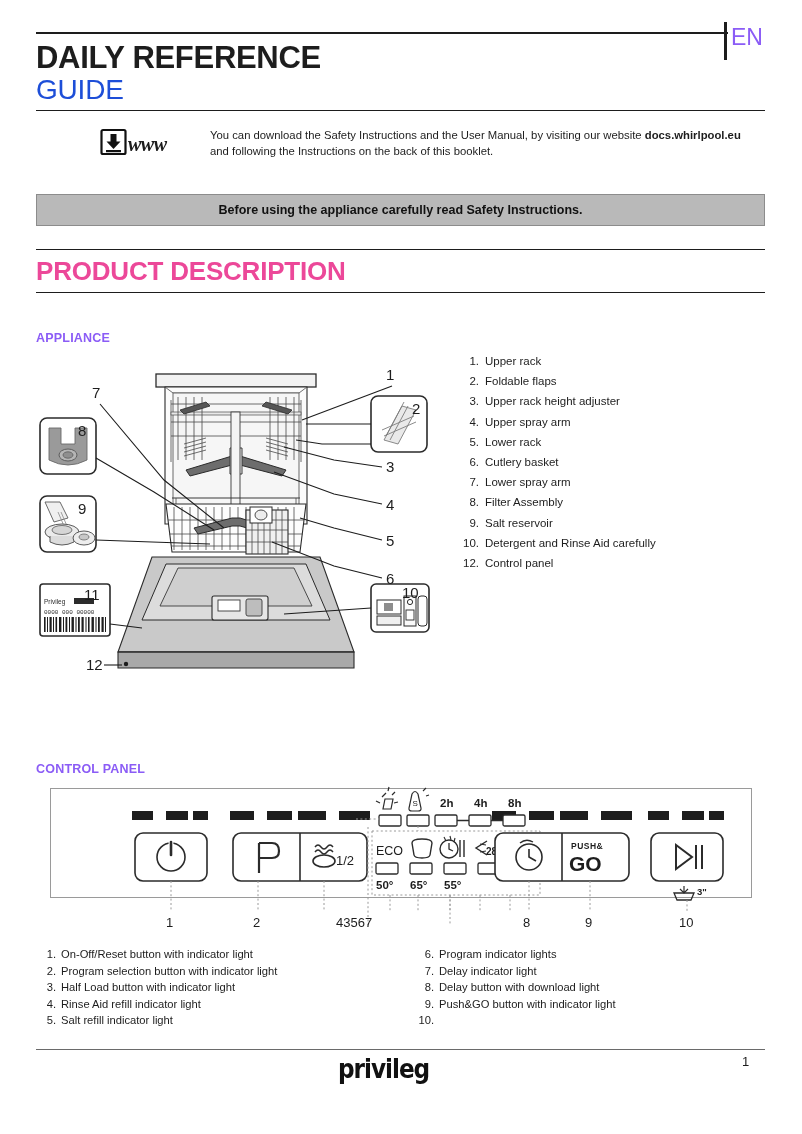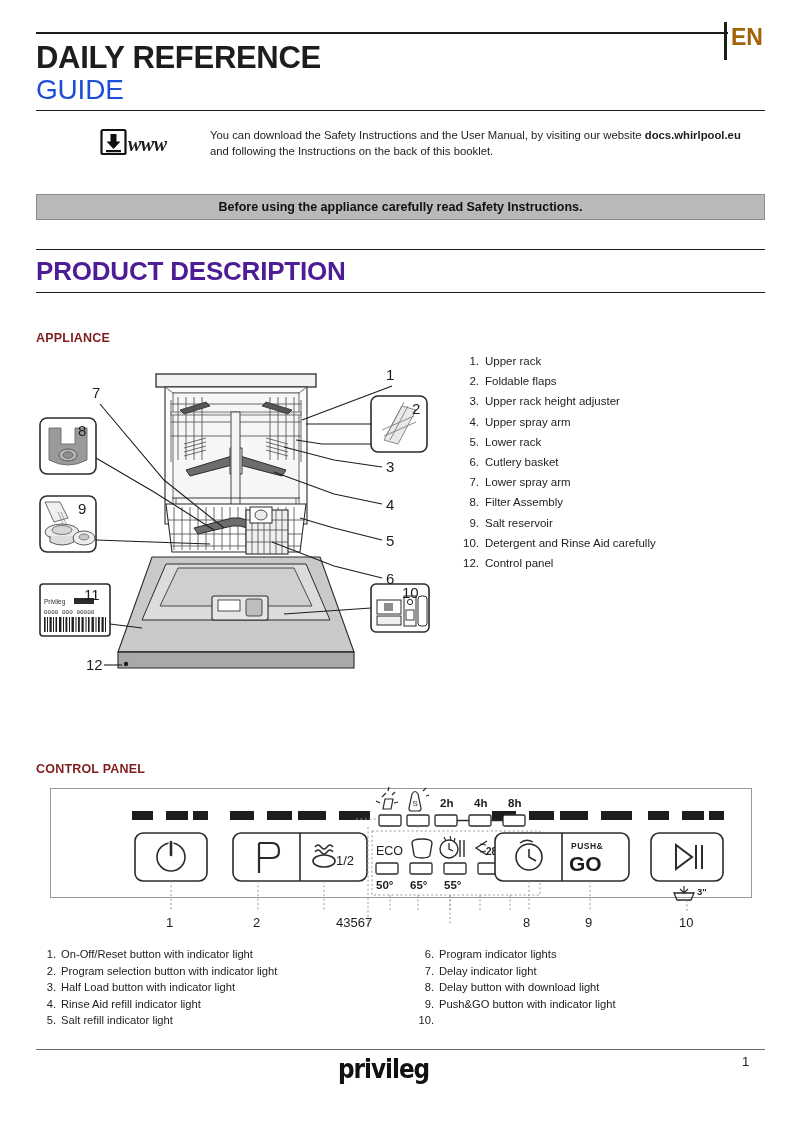--- a/index.html
+++ b/index.html
@@ -33,24 +33,24 @@
   .hdr-lang-divider {
     position: absolute;
     left: 724px; top: 22px;
     width: 3px; height: 38px;
     background: #1d1d1d;
   }
   .hdr-lang {
     position: absolute;
     left: 731px; top: 26px;
     font-size: 23px;
-    font-weight: bold;
+    font-weight: normal;
     letter-spacing: 0px;
     line-height: 1;
-    color: #a16207;
+    color: #8b5cf6;
   }
   .title-main {
     position: absolute;
     left: 36px; top: 42px;
     font-size: 31px;
     font-weight: bold;
     letter-spacing: -0.3px;
     line-height: 1.05;
     color: #1d1d1d;
   }
@@ -94,21 +94,21 @@
     line-height: 1.45;
     color: #1d1d1d;
     margin-left: 40px;
   }
   .dl-text b { font-weight: bold; }
 
   
   .banner {
     position: absolute;
     left: 36px; top: 194px;
-    width: 729px; height: 26px;
+    width: 729px; height: 32px;
     background: #b9b9b9;
     border: 1px solid #8c8c8c;
     box-sizing: border-box;
     display: flex;
     align-items: center;
     justify-content: center;
   }
   .banner span {
     font-size: 12.5px;
     font-weight: bold;
@@ -121,34 +121,34 @@
     left: 36px; top: 249px;
     width: 729px; height: 1px;
     background: #1d1d1d;
   }
   .pd-title {
     position: absolute;
     left: 36px; top: 256px;
     font-size: 26px;
     font-weight: bold;
     letter-spacing: -0.2px;
-    color: #4c1d95;
+    color: #ec4899;
   }
   .pd-rule-bottom {
     position: absolute;
     left: 36px; top: 292px;
     width: 729px; height: 1px;
     background: #1d1d1d;
   }
 
   .sec-head {
     position: absolute;
     font-size: 12.5px;
     font-weight: bold;
-    color: #7f1d1d;
+    color: #8b5cf6;
     letter-spacing: 0.2px;
   }
   #appliance-heading { left: 36px; top: 331px; }
   #control-panel-heading { left: 36px; top: 762px; }
 
   
   .legend-appliance {
     position: absolute;
     left: 456px; top: 351px;
     width: 300px;

